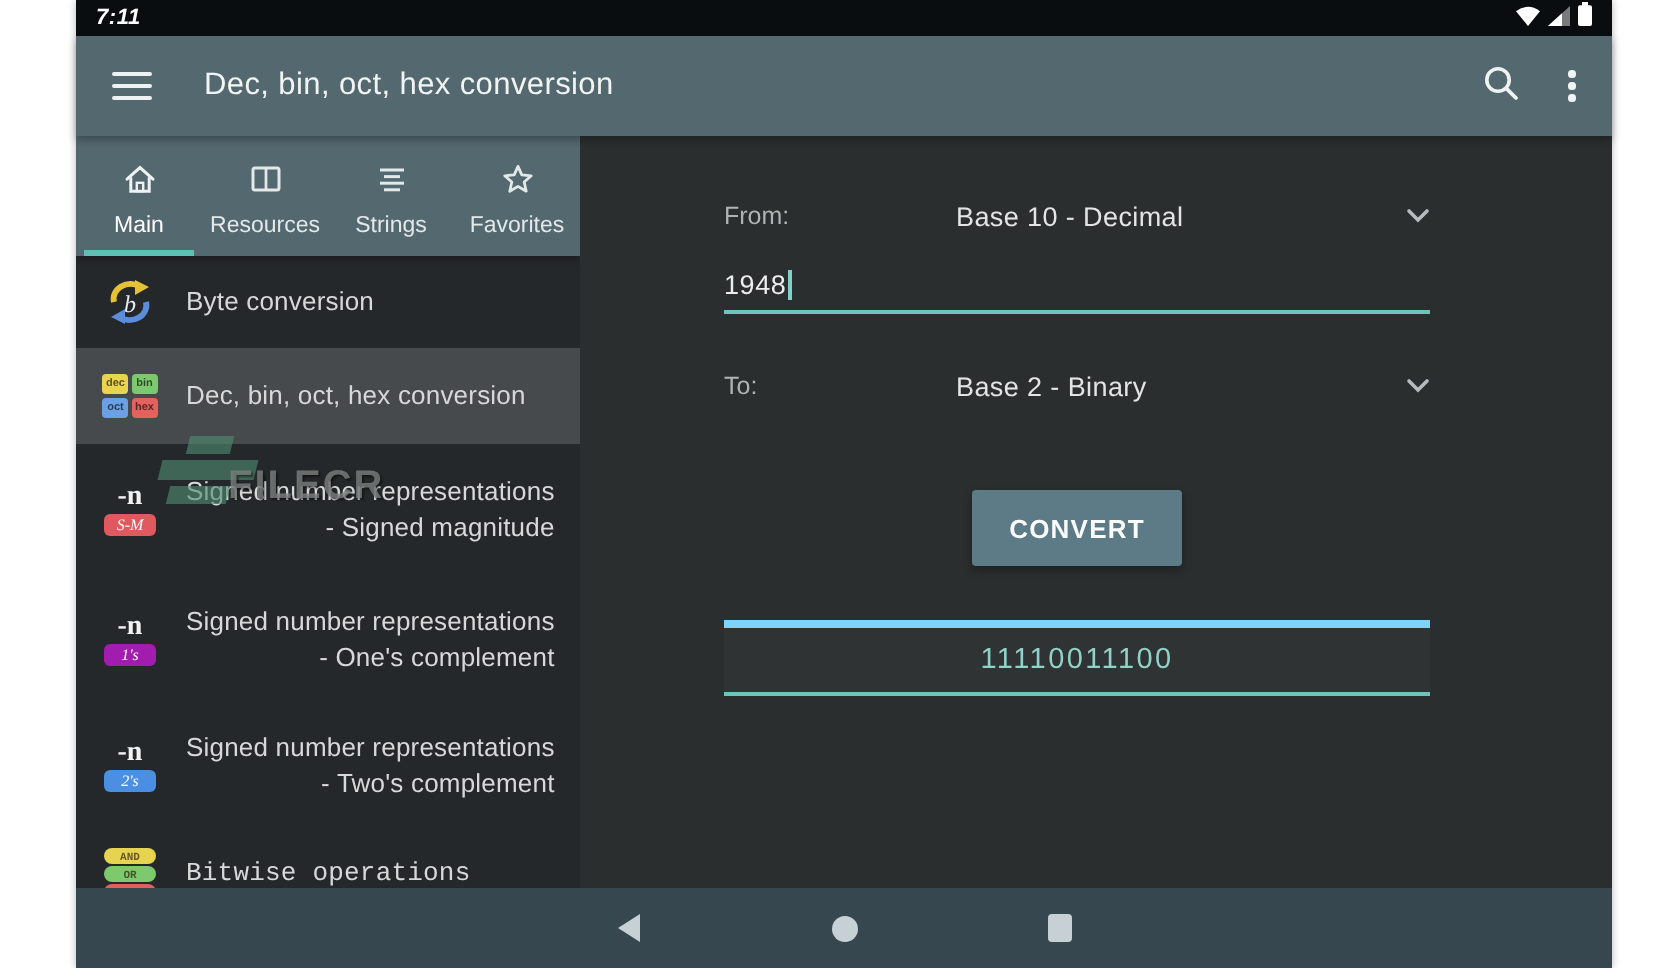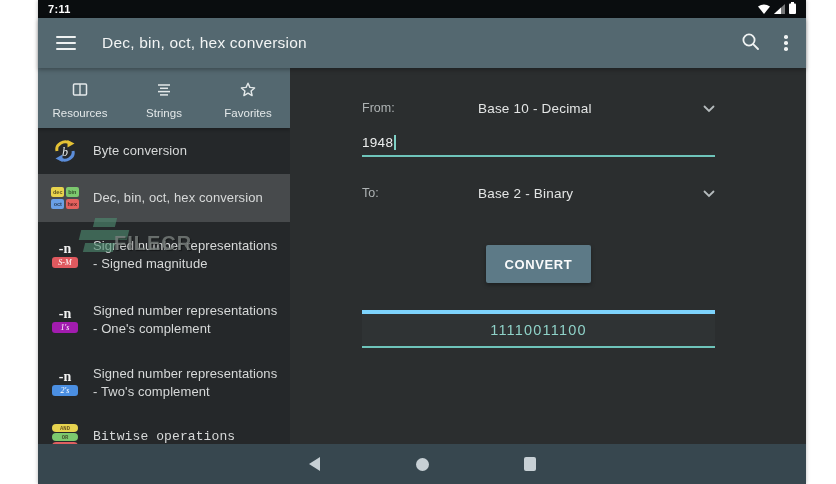--- a/index.html
+++ b/index.html
@@ -4,21 +4,21 @@
 <style>
   * { margin:0; padding:0; box-sizing:border-box; }
   html,body { width:836px; height:484px; background:#ffffff; overflow:hidden;
               font-family:"Liberation Sans", sans-serif; }
   .canvas { position:relative; width:836px; height:484px; background:#ffffff; }
   .screenshot { position:absolute; left:38px; top:0; width:768px; height:484px;
                 background:#2b2e2f; box-shadow:0 0 4px rgba(0,0,0,.28); }
 
   
   .status-bar { height:18px; background:#0a0d0f; display:flex; align-items:center;
-                justify-content:space-between; padding:0 10px; }
+                justify-content:space-between; padding:0 10px;font-style:italic; }
   .status-time { color:#ffffff; font-size:11px; font-weight:bold; letter-spacing:.3px; }
   .status-icons { display:flex; align-items:center; gap:4px; }
 
   
   .app-bar { height:50px; background:#546870; display:flex; align-items:center;
              padding:0 18px; position:relative; z-index:6; box-shadow:0 2px 4px rgba(0,0,0,.28); }
   .hamburger { width:20px; display:flex; flex-direction:column; gap:3.5px;
                background:none; border:none; cursor:pointer; padding:0; }
   .hamburger span { display:block; height:2.2px; background:#eef1f1; border-radius:1px; }
   .app-title { flex:1; margin-left:26px; color:#f2f4f4; font-size:15.5px; letter-spacing:.2px; }
@@ -45,21 +45,21 @@
                        height:3px; background:#5fbfb4; }
 
   .nav-list { flex:1; overflow:hidden; }
   .nav-item { display:flex; align-items:center; padding:0 12px; cursor:pointer; }
   .nav-item.selected { background:#474a4c; }
   .row-1 { height:46px; } .row-2 { height:48px; } .row-3 { height:66px; }
   .row-4 { height:64px; } .row-5 { height:62px; } .row-6 { height:46px;font-family:Liberation Mono, monospace; }
   .item-icon { width:30px; margin-right:13px; flex-shrink:0; display:flex;
                flex-direction:column; align-items:center; justify-content:center; }
   .item-text { display:flex; flex-direction:column; color:#d7d9d9; font-size:13px;
-               line-height:18px; letter-spacing:.1px; }
+               line-height:18px; letter-spacing:.1px;align-items:flex-end; }
 
   .minus-n { font-family:"Liberation Serif", serif; font-weight:bold; font-size:14px;
              color:#f2f2f2; line-height:13px; }
   .badge { min-width:26px; height:11px; border-radius:3px; margin-top:2px;
            display:flex; align-items:center; justify-content:center;
            font-family:"Liberation Serif", serif; font-style:italic;
            font-size:8px; color:#ffffff; padding:0 2px; }
   .badge.sm  { background:#e0595f; }
   .badge.one { background:#a21caf; }
   .badge.two { background:#4b8fe2; }
@@ -172,20 +172,30 @@
             <i></i>
             <i></i>
           </span>
       </button>
     </div>
 
     <div class="main-row">
 
       <aside class="sidebar">
         <div class="tab-bar">
+          <button class="tab active">
+            <span>
+              <svg width="18" height="17" viewBox="0 0 18 17">
+                  <path d="M2.5 8.6 L9 2.8 L15.5 8.6" stroke="#eef2f2" stroke-width="1.5" fill="none" stroke-linecap="round"></path>
+                  <path d="M4.4 7.6 V14.6 H13.6 V7.6" stroke="#eef2f2" stroke-width="1.5" fill="none"></path>
+                  <rect x="7.4" y="10.4" width="3.2" height="4.2" stroke="#eef2f2" stroke-width="1.2" fill="none"></rect>
+                </svg>
+            </span>
+            <span class="tab-label">Main</span>
+          </button>
           <button class="tab">
             <span>
               <svg width="18" height="17" viewBox="0 0 18 17">
                   <rect x="2.5" y="3" width="13" height="11" rx="1" stroke="#e3e8e9" stroke-width="1.5" fill="none"></rect>
                   <line x1="9" y1="3" x2="9" y2="14" stroke="#e3e8e9" stroke-width="1.4"></line>
                 </svg>
             </span>
             <span class="tab-label">Resources</span>
           </button>
           <button class="tab">

